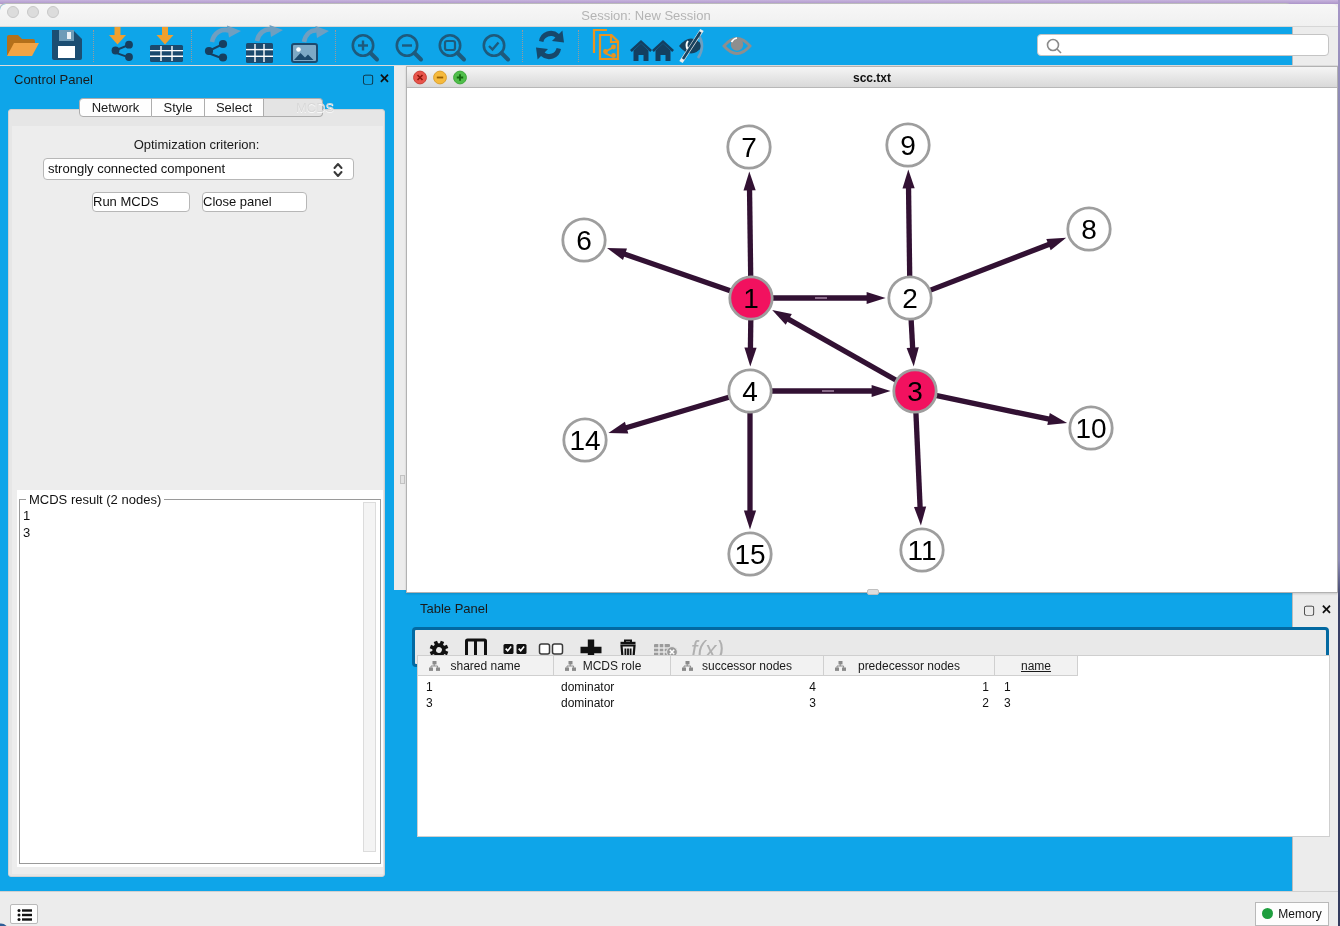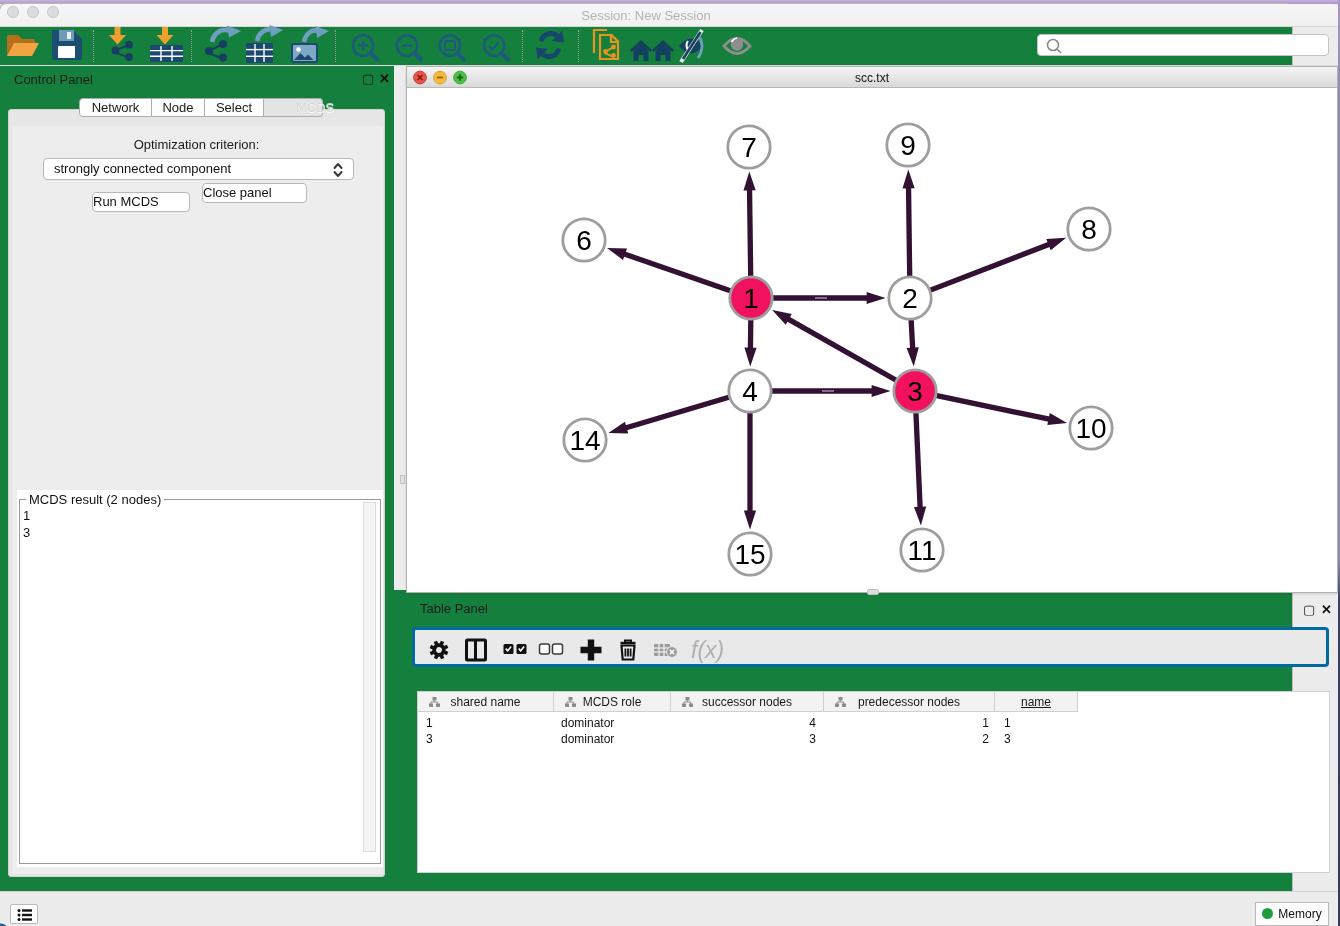--- a/index.html
+++ b/index.html
@@ -1,59 +1,59 @@
 <!DOCTYPE html>
 <html><head>
 <meta charset="utf-8">
 <style>
 * { margin:0; padding:0; box-sizing:border-box; }
 html,body { width:1340px; height:926px; overflow:hidden; }
 body { font-family:"Liberation Sans", sans-serif; background:#ececec; position:relative; }
 .abs { position:absolute; }
 #topstrip { left:0; top:0; width:1340px; height:4px; background:linear-gradient(#c7b3dd,#ac95c9); }
-#appwin { left:0; top:4px; width:1292px; height:922px; background:#15803d; border-radius:6px 6px 0 0; box-shadow:0 0 0 1px #bbb; }
+#appwin { left:0; top:4px; width:1292px; height:922px; background:#0ea5e9; border-radius:6px 6px 0 0; box-shadow:0 0 0 1px #bbb; }
 #titlebar { left:0; top:0; width:1338px; height:23px; background:linear-gradient(#f7f7f7,#f0f0f0); border-bottom:1px solid #d6d6d6; border-radius:6px 6px 0 0; }
 .tl { width:12px; height:12px; border-radius:50%; background:#dcdcdc; border:1px solid #c8c8c8; position:absolute; top:2px; }
 #wtitle { position:absolute; top:4px; width:100%; text-align:center; color:#b4b4b4; font-size:13px; }
 #toolbar { left:0; top:23px; width:1338px; height:39px; border-bottom:1px solid #dcdcdc; }
 .tsep { position:absolute; top:3px; height:32px; width:0; border-left:1px dotted #9a9a9a; }
 #searchbox { position:absolute; left:1037px; top:7px; width:292px; height:22px; background:#fff; border:1px solid #c4c4c4; border-radius:4px; }
 
 #cpanel { left:0; top:63px; width:393px; height:823px; }
 #cphead { position:absolute; left:14px; top:5px; font-size:13px; color:#1a1a1a; }
 .panebtns { position:absolute; top:4px; font-size:13px; color:#111; }
 #cptabs { position:absolute; left:79px; top:31px; height:19px; z-index:3; }
 .tab { display:inline-block; height:19px; line-height:18px; text-align:center; font-size:13px; background:#fefefe; border:1px solid #adadad; border-left:none; color:#1a1a1a; vertical-align:top; }
 .tab.first { border-left:1px solid #adadad; border-radius:4px 0 0 4px; }
 .tab.last { border-radius:0 4px 4px 0;padding-left:32px; }
 .tab.sel { background:#e4e4e4; color:#d8d8d8; text-shadow:0 1px 0 #f8f8f8; }
 #cpouter { position:absolute; left:8px; top:42px; width:377px; height:768px; background:#e6e6e6; border:1px solid #d2d2d2; border-radius:3px; }
 #cpinner { position:absolute; left:3px; top:16px; width:371px; height:748px; background:#ededed; }
 #optlabel { position:absolute; left:0; top:70px; width:393px; text-align:center; font-size:13px; color:#1a1a1a; }
-#combo { position:absolute; left:43px; top:91px; width:311px; height:22px; background:#fff; border:1px solid #b7b7b7; border-radius:4px; font-size:13px; line-height:20px; padding-left:10px; color:#111; }
+#combo { position:absolute; left:43px; top:91px; width:311px; height:22px; background:#fff; border:1px solid #b7b7b7; border-radius:4px; font-size:13px; line-height:20px; padding-left:4px; color:#111; }
 .btn { position:absolute; height:20px; background:#fff; border:1px solid #b7b7b7; border-radius:4px; font-size:13px; text-align:left; line-height:18px; color:#111; }
 #resultbox { position:absolute; left:17px; top:423px; width:366px; height:377px; background:#fff; }
 #fieldset { position:absolute; left:2px; top:9px; width:362px; height:365px; border:1px solid #9a9a9a; }
 #fieldlabel { position:absolute; left:6px; top:-8px; background:#fff; padding:0 3px; font-size:13px; color:#111; }
 #resulttext { position:absolute; left:6px; top:17px; font-size:13px; color:#111; line-height:17px; }
 #rscroll { position:absolute; left:346px; top:12px; width:13px; height:350px; background:#f4f4f4; border:1px solid #dcdcdc; }
 
 #vsplit { left:394px; top:62px; width:12px; height:524px; background:#ececec; }
 #vsplithandle { position:absolute; left:6px; top:409px; width:5px; height:9px; background:#e2e2e2; border:1px solid #c2c2c2; }
 
 #netwin { left:406px; top:62px; width:932px; height:527px; background:#fff; border:1px solid #b2b2b2; box-shadow:0 1px 2px rgba(0,0,0,0.15); }
-#nettitle { position:absolute; left:0; top:0; width:930px; height:21px; background:linear-gradient(#f5f5f5,#d9d9d9); border-bottom:1px solid #b8b8b8; }
+#nettitle { position:absolute; left:0; top:0; width:930px; height:21px; background:linear-gradient(#f5f5f5,#d9d9d9); border-bottom:1px solid #b8b8b8;font-weight:bold; }
 #nettitle span { display:block; text-align:center; font-size:12px; color:#111; padding-top:4px; }
 #netcanvas { position:absolute; left:0; top:22px; width:930px; height:503px; background:#fff; }
 #hsplithandle { left:867px; top:585px; width:12px; height:6px; background:#ddd; border:1px solid #c0c0c0; border-radius:2px; }
 
 #tpanel { left:406px; top:590px; width:932px; height:296px; }
 #tphead { position:absolute; left:14px; top:7px; font-size:13px; color:#1a1a1a; }
 #ttoolbar { position:absolute; left:6px; top:33px; width:917px; height:40px; background:#e9e9e9; border:3px solid #0369a1; border-radius:4px; }
-#ttable { position:absolute; left:11px; top:97px; width:913px; height:182px; background:#fff; border:1px solid #cfcfcf; }
+#ttable { position:absolute; left:11px; top:61px; width:913px; height:182px; background:#fff; border:1px solid #cfcfcf; }
 .hcell { position:absolute; top:0; height:20px; background:#f2f2f2; border-right:1px solid #d0d0d0; border-bottom:1px solid #d0d0d0; font-size:12px; color:#1a1a1a; text-align:center; line-height:20px; }
 .rcell { position:absolute; font-size:12px; color:#111; height:16px; line-height:16px; }
 #ttabs { position:absolute; left:287px; top:271px; height:21px; }
 .ttab { display:inline-block; height:21px; line-height:20px; text-align:center; font-size:13px; background:#fff; border:1px solid #b0b0b0; border-left:none; color:#111; vertical-align:top; }
 .ttab.first { border-left:1px solid #b0b0b0; border-radius:5px 0 0 5px; }
 .ttab.last { border-radius:0 5px 5px 0; }
 .ttab.sel { background:#e3e3e3; color:#d3d3d3; text-shadow:0 1px 0 #f5f5f5; }
 
 #statusbar { left:0; top:887px; width:1338px; height:35px; background:#ececec; border-top:1px solid #d0d0d0; }
 #listbtn { position:absolute; left:10px; top:12px; width:28px; height:20px; background:#fdfdfd; border:1px solid #b9b9b9; border-radius:2px; }
@@ -208,36 +208,36 @@
           <circle cx="9" cy="9" r="5.5" fill="none" stroke="#8a8a8a" stroke-width="1.6"></circle>
           <line x1="13" y1="13" x2="17" y2="17" stroke="#8a8a8a" stroke-width="1.6"></line>
         </svg>
     </div>
   </div>
   <div id="cpanel" class="abs">
     <div id="cphead">Control Panel</div>
     <div class="panebtns" style="left:362px; top:4px">▢</div>
     <div class="panebtns" style="left:379px; top:4px; font-weight:bold">✕</div>
     <div id="cptabs">
-      <span class="tab first" style="width:73px">Network</span><span class="tab" style="width:53px">Node</span><span class="tab" style="width:59px">Select</span><span class="tab last sel" style="width:59px">MCDS</span>
+      <span class="tab first" style="width:73px">Network</span><span class="tab" style="width:53px">Style</span><span class="tab" style="width:59px">Select</span><span class="tab last sel" style="width:59px">MCDS</span>
     </div>
     <div id="cpouter">
         <div id="cpinner"></div>
       </div>
     <div id="optlabel">Optimization criterion:</div>
     <div id="combo">strongly connected component
     <svg width="12" height="16" style="position:absolute;right:9px;top:3px" xmlns="http://www.w3.org/2000/svg">
           <g fill="none" stroke="#3a3a3a" stroke-width="2" stroke-linecap="round" stroke-linejoin="round">
             <path d="M2.5 6 l3.5-4 3.5 4"></path>
             <path d="M2.5 10 l3.5 4 3.5-4"></path>
           </g>
         </svg>
   </div>
     <div class="btn" style="left:92px; top:125px; width:98px;">Run MCDS</div>
-    <div class="btn" style="left:202px; top:116px; width:105px;">Close panel</div>
+    <div class="btn" style="left:202px; top:125px; width:105px;">Close panel</div>
     <div id="resultbox">
       <div id="fieldset">
           <div id="fieldlabel">MCDS result (2 nodes)</div>
         </div>
       <div id="resulttext">1<br>3</div>
       <div id="rscroll"></div>
     </div>
   </div>
   <div id="vsplit" class="abs">
       <div id="vsplithandle"></div>

